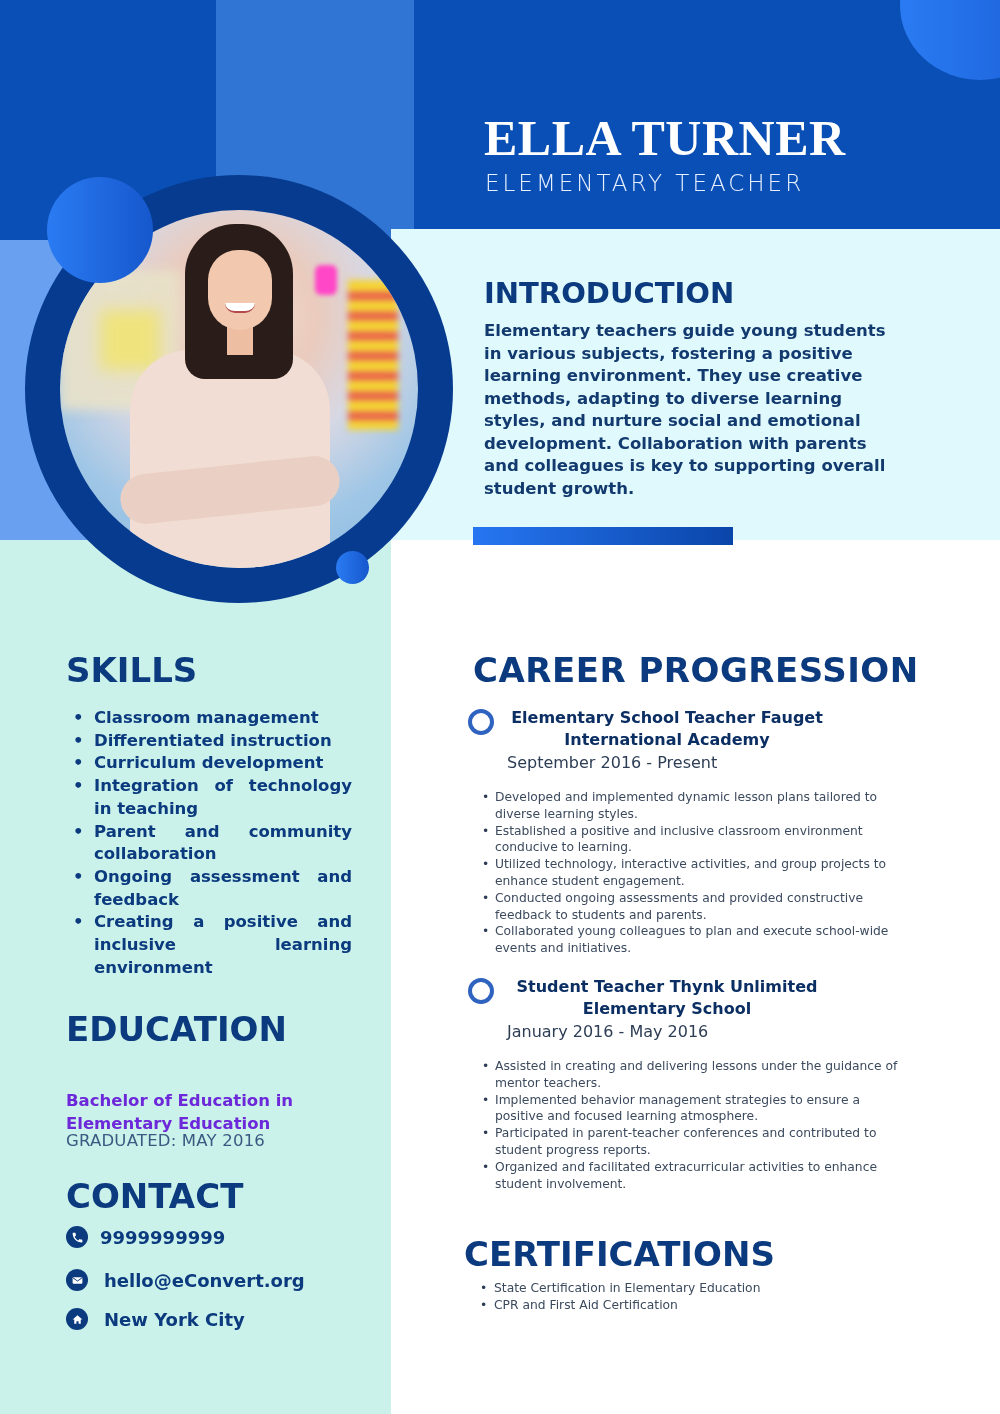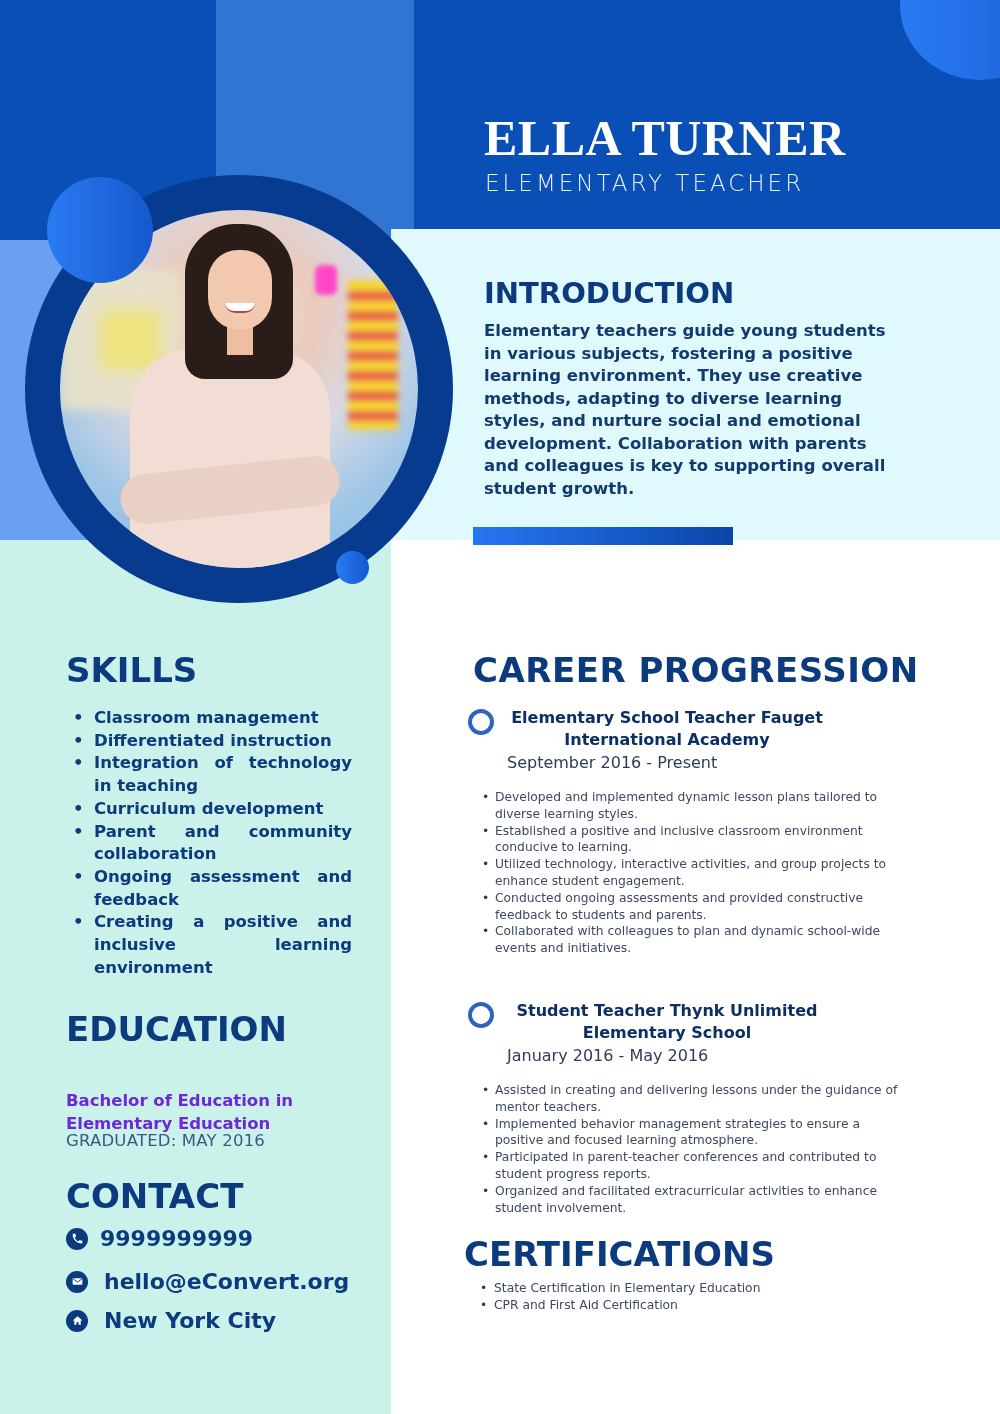--- a/index.html
+++ b/index.html
@@ -57,21 +57,21 @@
   .skills-list li::before { content: "•"; position: absolute; left: 7px; top: 0; color: #0b3a7e; }
 
   .edu-title { position: absolute; left: 66px; top: 1007px; font-size: 34px; line-height: 44px; }
   .edu-degree { position: absolute; left: 66px; top: 1057px; width: 300px; font-size: 16.5px; font-weight: 700; line-height: 23px; color: #6d28d9; margin-top: 32px; }
   .edu-grad { position: absolute; left: 66px; top: 1130px; font-size: 16.5px; font-weight: 400; line-height: 22px; color: #3a5a82; letter-spacing: 0.2px; text-align: right; }
 
   .contact-title { position: absolute; left: 66px; top: 1174px; font-size: 34px; line-height: 44px; }
   .contact-row { position: absolute; left: 66px; display: flex; align-items: center; }
   .contact-icon { width: 22px; height: 22px; border-radius: 50%; background: #0b3a7e; display: flex; align-items: center; justify-content: center; }
   .contact-icon svg { width: 13px; height: 13px; }
-  .contact-text { font-size: 22px; font-weight: 600; color: #0b3a7e; margin-left: 16px; }
+  .contact-text { font-size: 18px; font-weight: 600; color: #0b3a7e; margin-left: 16px; }
 
   .career-title { position: absolute; left: 473px; top: 648px; font-size: 34px; line-height: 44px; letter-spacing: 0.5px; }
   .job { position: absolute; left: 468px; width: 450px; }
   .job-ring { position: absolute; left: 0; top: 2px; width: 26px; height: 26px; border: 4px solid #2f63c0; border-radius: 50%; }
   .job-title { position: absolute; left: 39px; top: 0; width: 320px; font-size: 16px; font-weight: 700; line-height: 21.5px; color: #0b2e63; text-align: center; }
   .job-date { position: absolute; left: 39px; font-size: 16px; font-weight: 400; color: #2d3d55; }
   .job-bullets { position: absolute; left: 12px; width: 420px; list-style: none; }
   .job-bullets li { position: relative; padding-left: 15px; font-size: 12.3px; line-height: 16.8px; color: #3c4a5e; }
   .job-bullets li::before { content: "•"; position: absolute; left: 2px; top: 0; color: #2d3d55; }
 
@@ -112,22 +112,22 @@
 <div class="name">ELLA TURNER</div>
 <div class="role">ELEMENTARY TEACHER</div>
 
 <div class="h-section intro-title">INTRODUCTION</div>
 <div class="intro-text">Elementary teachers guide young students in various subjects, fostering a positive learning environment. They use creative methods, adapting to diverse learning styles, and nurture social and emotional development. Collaboration with parents and colleagues is key to supporting overall student growth.</div>
 
 <div class="h-section skills-title">SKILLS</div>
 <ul class="skills-list">
   <li>Classroom management</li>
   <li>Differentiated instruction</li>
+  <li>Curriculum development</li>
   <li>Integration of technology in teaching</li>
-  <li>Curriculum development</li>
   <li>Parent and community collaboration</li>
   <li>Ongoing assessment and feedback</li>
   <li>Creating a positive and inclusive learning environment</li>
 </ul>
 
 <div class="h-section edu-title">EDUCATION</div>
 <div class="edu-degree">
   <div>Bachelor of Education in</div>
   <div>Elementary Education</div>
 </div>
@@ -164,25 +164,25 @@
 
 <div class="job" style="top:707px; height:250px;">
   <div class="job-ring"></div>
   <div class="job-title">Elementary School Teacher Fauget International Academy</div>
   <div class="job-date" style="top:46px;">September 2016 - Present</div>
   <ul class="job-bullets" style="top:82px;">
     <li>Developed and implemented dynamic lesson plans tailored to diverse learning styles.</li>
     <li>Established a positive and inclusive classroom environment conducive to learning.</li>
     <li>Utilized technology, interactive activities, and group projects to enhance student engagement.</li>
     <li>Conducted ongoing assessments and provided constructive feedback to students and parents.</li>
-    <li>Collaborated with colleagues to plan and dynamic school-wide events and initiatives.</li>
+    <li>Collaborated young colleagues to plan and execute school-wide events and initiatives.</li>
   </ul>
 </div>
 
-<div class="job" style="top:976px; height:220px;margin-top:24px;">
+<div class="job" style="top:976px; height:220px;">
   <div class="job-ring"></div>
   <div class="job-title">Student Teacher Thynk Unlimited Elementary School</div>
   <div class="job-date" style="top:46px;">January 2016 - May 2016</div>
   <ul class="job-bullets" style="top:82px;">
     <li>Assisted in creating and delivering lessons under the guidance of mentor teachers.</li>
     <li>Implemented behavior management strategies to ensure a positive and focused learning atmosphere.</li>
     <li>Participated in parent-teacher conferences and contributed to student progress reports.</li>
     <li>Organized and facilitated extracurricular activities to enhance student involvement.</li>
   </ul>
 </div>

